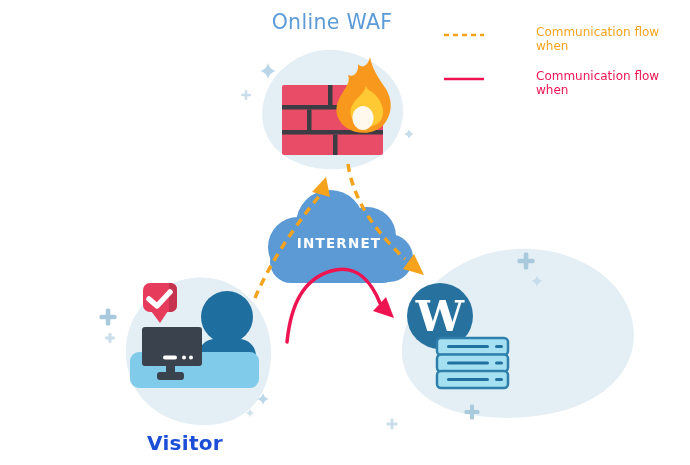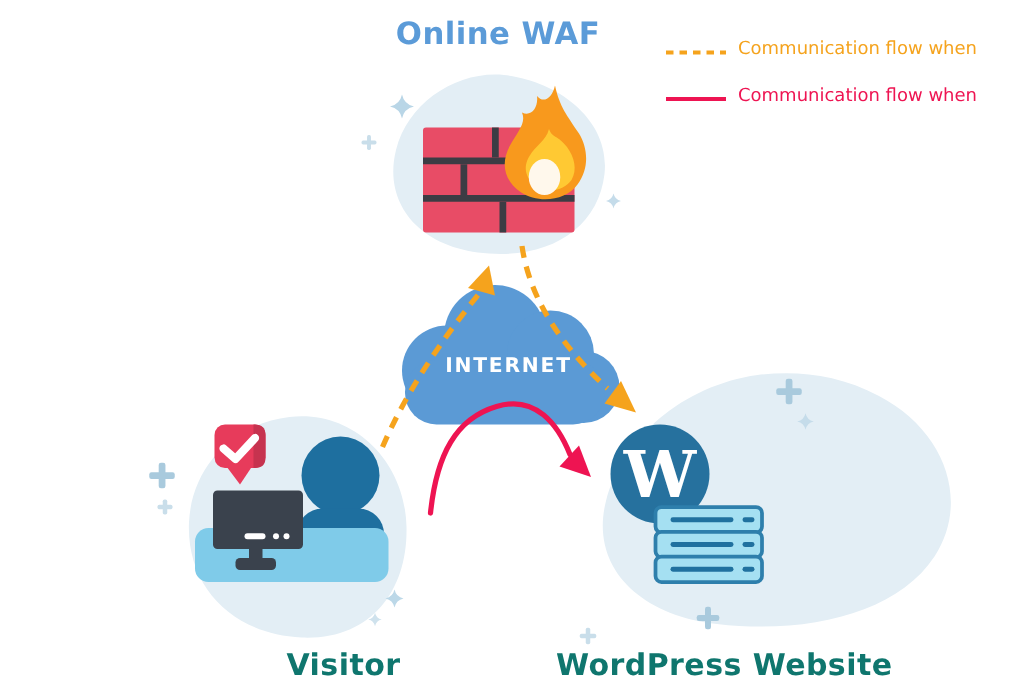--- a/index.html
+++ b/index.html
@@ -3,35 +3,35 @@
 <meta charset="utf-8">
 <style>
   html,body{margin:0;padding:0;background:#fff;}
   .canvas{
     position:relative;width:690px;height:465px;background:#fff;overflow:hidden;
     font-family:"DejaVu Sans",sans-serif;
   }
   .diagram-svg{position:absolute;left:0;top:0;}
   .page-title{
     position:absolute;left:250px;top:10px;width:164px;text-align:center;
-    font-size:20.5px;font-weight:700;color:#5B9BD8;letter-spacing:.3px;
+    font-size:20.5px;font-weight:400;color:#5B9BD8;letter-spacing:.3px;
   }
   .node-label{
-    position:absolute;font-weight:700;color:#0f766e;letter-spacing:.3px;text-align:right;
+    position:absolute;font-weight:700;color:#1d4ed8;letter-spacing:.3px;text-align:left;
   }
   .label-visitor{left:147px;top:431px;width:120px;font-size:20px;}
   .label-wordpress{left:345px;top:431px;width:250px;font-size:20px;}
   .legend{position:absolute;left:444px;top:26px;}
   .legend-row{display:flex;align-items:flex-start;}
   .legend-row + .legend-row{margin-top:17px;}
   .legend-swatch{flex:0 0 auto;margin-top:6px;margin-right:8px;}
   .legend-text{font-size:12px;line-height:13.5px;}
   .legend-text.dns{color:#F5A31D;}
   .legend-text.ip{color:#EE1452;}
-  .legend-text span{display:block;}
+  .legend-text span{display:block;margin-left:44px;}
 </style>
 </head>
 <body>
 
 <div class="canvas">
 
   <svg class="diagram-svg" width="690" height="465" viewBox="0 0 690 465">
 
     <path fill="#E3EEF5" d="M336,50 C305,47 272,68 264,100 C255,136 280,166 326,169 C368,172 399,151 403,116 C407,80 372,54 336,50 Z"></path>
     <path fill="#E3EEF5" d="M193,278 C157,282 128,310 126,348 C124,392 156,423 201,425 C247,427 272,394 271,351 C270,307 235,273 193,278 Z"></path>
@@ -160,15 +160,14 @@
       <svg class="legend-swatch" width="40" height="6">
         <line x1="0" y1="3" x2="40" y2="3" stroke="#EE1452" stroke-width="2.6"></line>
       </svg>
       <div class="legend-text ip">
         <span>Communication flow when</span>
       </div>
     </div>
   </div>
 
   <div class="node-label label-visitor">Visitor</div>
-  <div class="node-label label-wordpress">WordPress Website</div>
 
 </div>
 
 </body></html>

